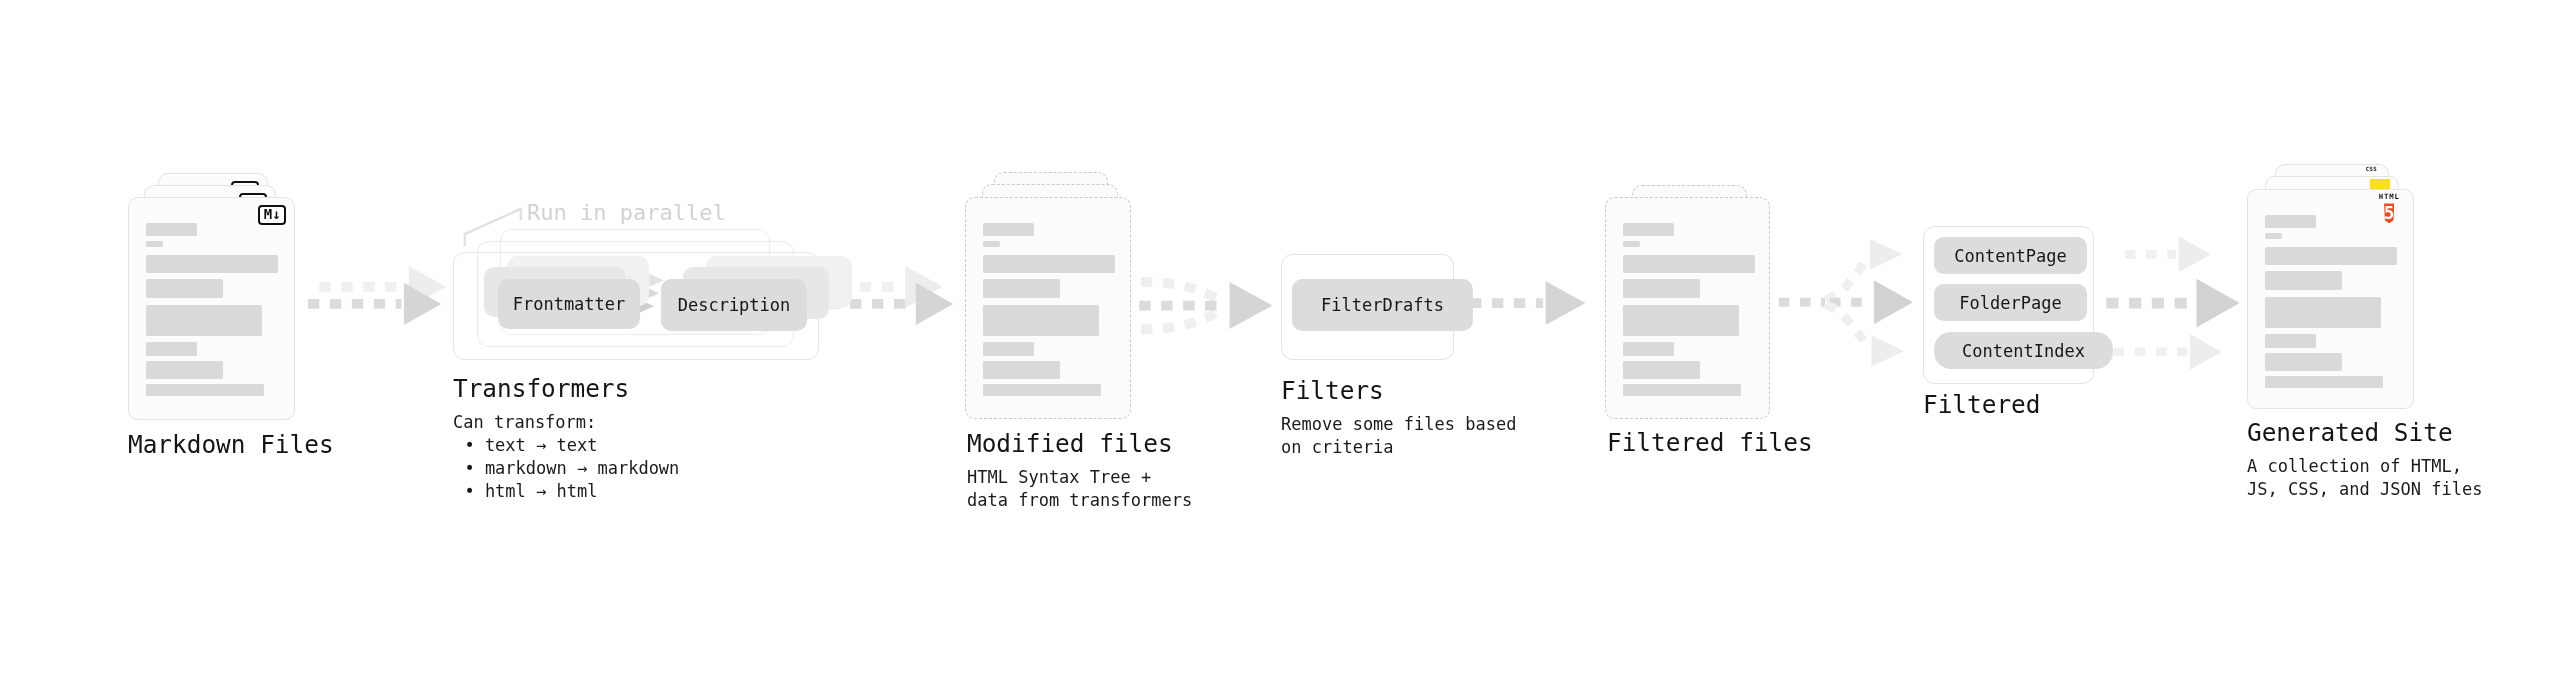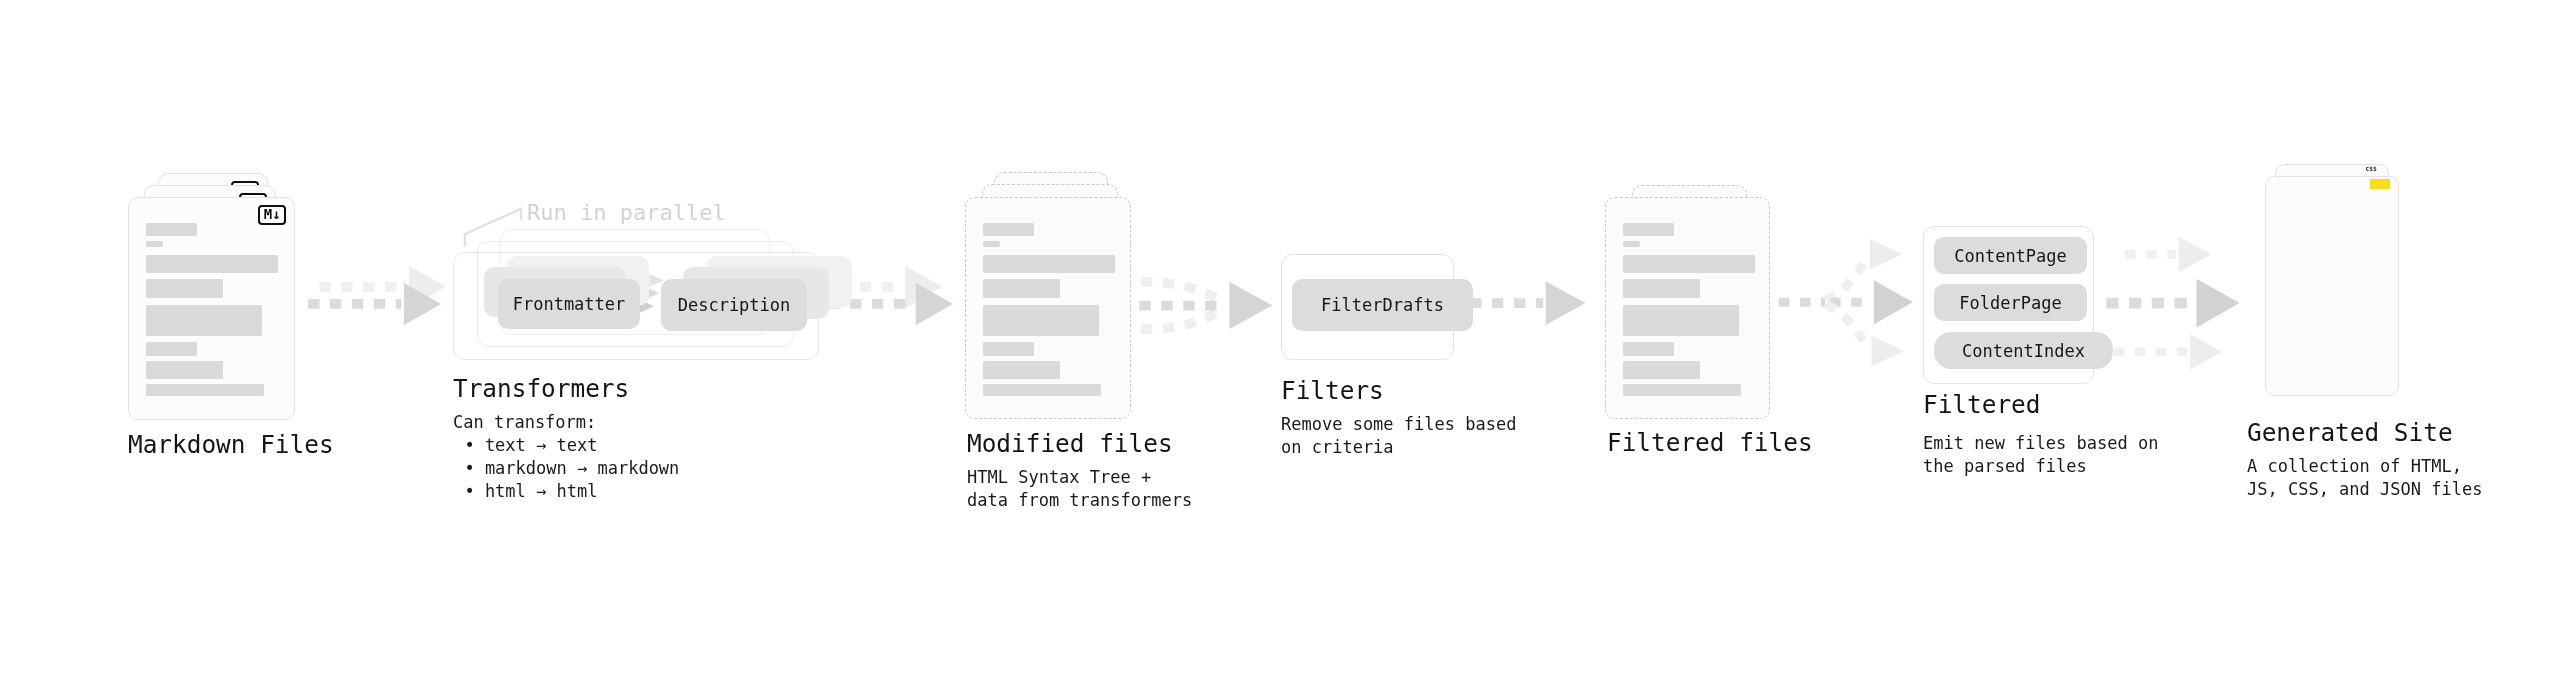--- a/index.html
+++ b/index.html
@@ -216,34 +216,44 @@
     <div class="bar b7"></div>
     <div class="bar b8"></div>
   </div>
   <div class="label" style="left:1607px;top:430px;">Filtered files</div>
 
   <div class="obox white" style="left:1923px;top:226px;width:171px;height:158px;border-color:#e2e2e2;"></div>
   <div class="btn main" style="left:1934px;top:237px;width:153px;height:37px;border-radius:9.8px;">ContentPage</div>
   <div class="btn main" style="left:1934px;top:284px;width:153px;height:37px;border-radius:9.8px;">FolderPage</div>
   <div class="btn main" style="left:1934px;top:332px;width:179px;height:37px;border-radius:17px;">ContentIndex</div>
   <div class="label" style="left:1923px;top:392px;">Filtered</div>
-  <div class="desc" style="left:1923px;top:432px;">
-    <div>Emit new files based on</div>
-    <div>the parsed files</div>
-  </div>
 
   <div class="card z1" style="left:2275px;top:164px;width:114px;height:220px;">
     <div class="css-badge">
       <span class="t">CSS</span>
       <span class="u"></span>
     </div>
   </div>
   <div class="card z2" style="left:2265px;top:176px;width:134px;height:220px;">
     <div class="js-badge"></div>
   </div>
+  <div class="card z3" style="left:2247px;top:189px;width:167px;height:220px;">
+    <div class="html5-badge">
+      <span class="word">HTML</span>
+      <span class="shield">5</span>
+    </div>
+    <div class="bar b1"></div>
+    <div class="bar b2"></div>
+    <div class="bar b3"></div>
+    <div class="bar b4"></div>
+    <div class="bar b5"></div>
+    <div class="bar b6"></div>
+    <div class="bar b7"></div>
+    <div class="bar b8"></div>
+  </div>
   <div class="label" style="left:2247px;top:420px;">Generated Site</div>
   <div class="desc" style="left:2247px;top:455px;">
     <div>A collection of HTML,</div>
     <div>JS, CSS, and JSON files</div>
   </div>
 
 </div>
 
 
 </body></html>

